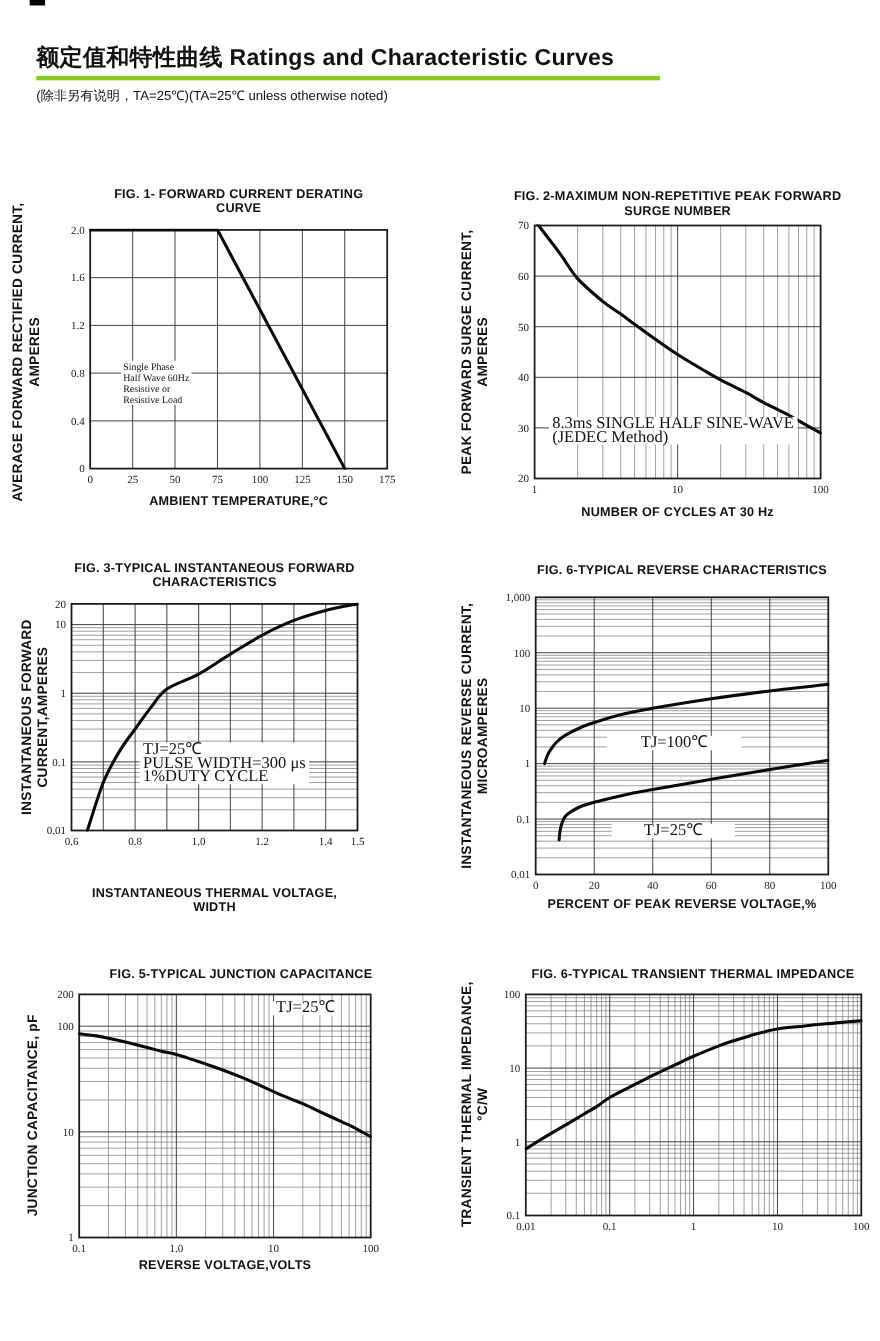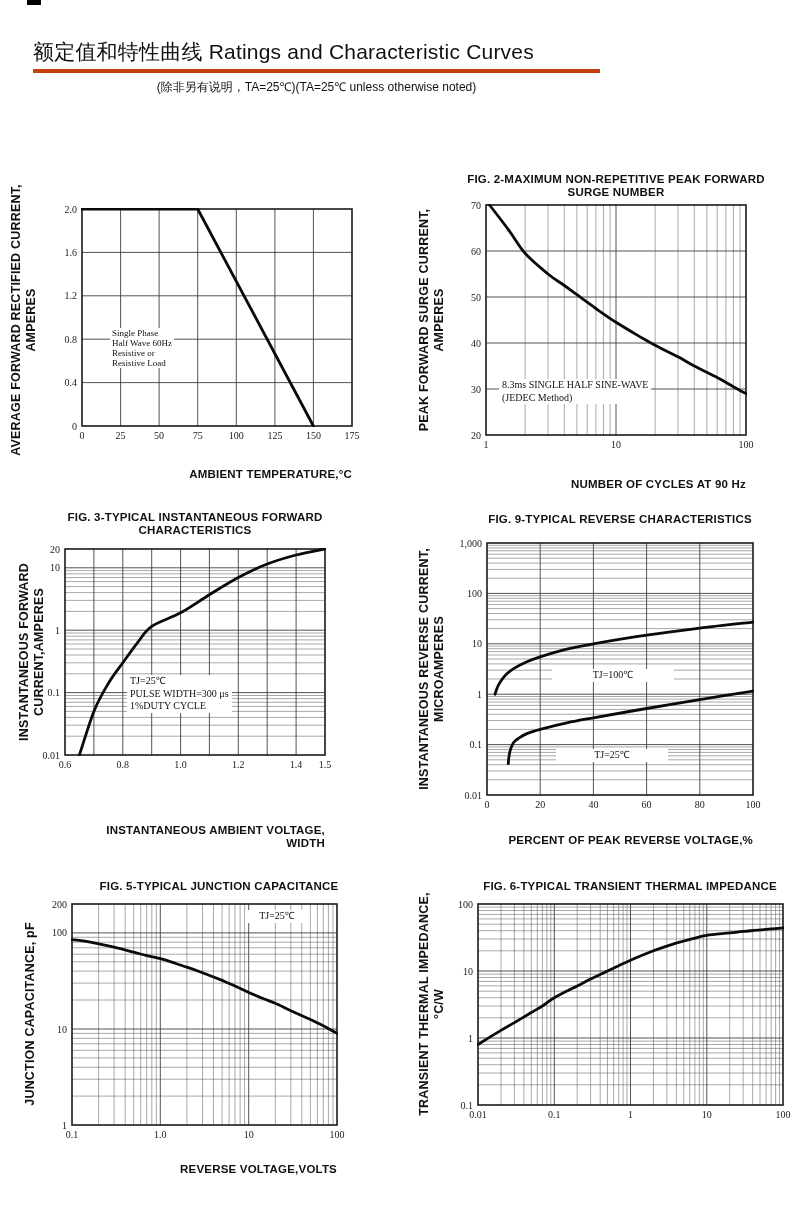--- a/index.html
+++ b/index.html
@@ -1,45 +1,45 @@
 <!DOCTYPE html>
 <html><head>
 <meta charset="utf-8">
 <style>
   html,body{margin:0;padding:0;overflow:hidden;}
   body{width:800px;height:1219px;position:relative;background:#ffffff;
        font-family:"Liberation Sans",sans-serif;color:#111;}
   .corner-mark{position:absolute;left:27px;top:0;width:14px;height:5px;background:#000;}
   .header{position:absolute;left:33px;top:38px;width:567px;}
-  .page-title{font-size:21px;font-weight:normal;letter-spacing:.2px;
-              border-bottom:4px solid #c2410c;padding-bottom:3px;white-space:nowrap;}
-  .page-subtitle{font-size:12px;margin-top:5px;white-space:nowrap;text-align:center;}
+  .page-title{font-size:21px;font-weight:bold;letter-spacing:.2px;
+              border-bottom:4px solid #84cc16;padding-bottom:3px;white-space:nowrap;}
+  .page-subtitle{font-size:12px;margin-top:5px;white-space:nowrap;}
 
   .chart{position:absolute;}
   .fig1{left:0;top:130px;width:400px;height:350px;}
   .fig2{left:400px;top:130px;width:400px;height:350px;}
   .fig3{left:0;top:480px;width:400px;height:380px;}
   .fig4{left:400px;top:480px;width:400px;height:380px;}
   .fig5{left:0;top:860px;width:400px;height:359px;}
   .fig6{left:400px;top:860px;width:400px;height:359px;}
 
   svg.plot{position:absolute;left:0;top:0;z-index:1;}
   svg.plot text{font-family:"Liberation Serif",serif;font-size:10px;fill:#1a1a1a;}
 
   .chart-title{position:absolute;text-align:center;font-weight:bold;font-size:11.5px;
                line-height:13px;letter-spacing:.2px;z-index:2;}
   .chart-title span{display:block;}
-  .xlabel{position:absolute;text-align:right;font-weight:bold;font-size:11.5px;
-          line-height:13px;letter-spacing:.2px;z-index:2;margin-top:18px;}
+  .xlabel{position:absolute;text-align:center;font-weight:bold;font-size:11.5px;
+          line-height:13px;letter-spacing:.2px;z-index:2;}
   .xlabel span{display:block;}
   .ylabel{position:absolute;width:340px;height:34px;transform:rotate(-90deg);
           display:flex;flex-direction:column;align-items:center;justify-content:center;
           font-weight:bold;font-size:12.5px;line-height:15px;letter-spacing:.2px;z-index:2;}
   .annot{position:absolute;background:#fff;font-family:"Liberation Serif",serif;
-         font-size:10px;line-height:12.5px;color:#111;z-index:3;padding:0 3px;}
+         font-size:15px;line-height:12.5px;color:#111;z-index:3;padding:0 3px;}
   .annot span{display:block;}
 
   .fig1 .chart-title{left:82px;top:41px;width:270px;}
   .fig1 .ylabel{left:-146px;top:173px;}
   .fig1 .xlabel{left:82px;top:320px;width:270px;}
   .fig1 .annot{left:110px;top:198px;font-size:9px;line-height:10px;padding:0 2px;}
 
   .fig2 .chart-title{left:66px;top:43px;width:300px;}
   .fig2 .ylabel{left:-138px;top:173px;}
   .fig2 .xlabel{left:86px;top:330px;width:260px;}
@@ -69,20 +69,23 @@
 <body>
 
 <div class="corner-mark"></div>
 
 <div class="header">
   <div class="page-title">额定值和特性曲线 Ratings and Characteristic Curves</div>
   <div class="page-subtitle">(除非另有说明，TA=25℃)(TA=25℃ unless otherwise noted)</div>
 </div>
 
 <div class="chart fig1">
+  <div class="chart-title">
+    <span>FIG. 1- FORWARD CURRENT DERATING CURVE</span>
+  </div>
   <div class="ylabel">
     <span>AVERAGE FORWARD RECTIFIED CURRENT,</span>
     <span>AMPERES</span>
   </div>
   <svg class="plot" width="400" height="350">
       <g></g>
       <g>
         <line x1="120.6" y1="79" x2="120.6" y2="296" stroke="#3f3f3f" stroke-width="0.9"></line>
         <line x1="159.1" y1="79" x2="159.1" y2="296" stroke="#3f3f3f" stroke-width="0.9"></line>
         <line x1="197.7" y1="79" x2="197.7" y2="296" stroke="#3f3f3f" stroke-width="0.9"></line>
@@ -177,21 +180,21 @@
         <text x="346.0" y="318" text-anchor="middle">100</text>
       </g>
       <clipPath id="clip1">
         <rect x="85" y="74" width="262" height="232"></rect>
       </clipPath>
       <g clip-path="url(#clip1)">
         <path d="M86.0 70.4C89.8 75.4 102.4 91.5 108.9 100.3C115.4 109.1 118.6 116.0 125.1 123.3C131.7 130.6 141.5 138.6 148.0 144.0C154.5 149.4 159.5 152.1 164.3 155.5C169.1 158.9 171.6 160.9 176.9 164.7C182.1 168.5 189.3 173.9 195.9 178.5C202.4 183.1 208.8 187.7 216.0 192.3C223.2 196.9 232.4 202.3 238.9 206.1C245.4 209.9 248.6 211.9 255.1 215.3C261.7 218.8 271.5 223.4 278.0 226.8C284.5 230.3 287.7 232.6 294.3 236.0C300.8 239.4 310.6 244.1 317.2 247.5C323.7 250.9 328.6 254.0 333.4 256.7C338.2 259.4 343.9 262.5 346.0 263.6" fill="none" stroke="#0a0a0a" stroke-width="2.8" stroke-linecap="round" stroke-linejoin="round"></path>
       </g>
     </svg>
   <div class="xlabel">
-    <span>NUMBER OF CYCLES AT 90 Hz</span>
+    <span>NUMBER OF CYCLES AT 30 Hz</span>
   </div>
   <div class="annot">
     <span>8.3ms SINGLE HALF SINE-WAVE</span>
     <span>(JEDEC Method)</span>
   </div>
 </div>
 
 <div class="chart fig3">
   <div class="chart-title">
     <span>FIG. 3-TYPICAL INSTANTANEOUS FORWARD</span>
@@ -256,33 +259,33 @@
         <text x="325.0" y="288" text-anchor="middle">1.5</text>
       </g>
       <clipPath id="clip2">
         <rect x="64" y="68" width="262" height="208"></rect>
       </clipPath>
       <g clip-path="url(#clip2)">
         <path d="M79.4 275.0C81.9 267.7 89.1 243.3 93.9 231.4C98.7 219.5 103.5 211.6 108.3 203.5C113.1 195.4 118.0 189.5 122.8 182.8C127.6 176.1 132.4 169.2 137.2 163.1C142.0 157.1 144.4 151.5 151.7 146.4C158.9 141.3 170.9 138.1 180.6 132.8C190.2 127.5 199.8 120.6 209.4 114.7C219.1 108.8 228.7 102.6 238.3 97.5C248.0 92.3 257.6 87.7 267.2 84.0C276.9 80.3 286.5 77.5 296.1 75.0C305.7 72.5 320.2 70.0 325.0 69.0" fill="none" stroke="#0a0a0a" stroke-width="2.8" stroke-linecap="round" stroke-linejoin="round"></path>
       </g>
     </svg>
   <div class="xlabel">
-    <span>INSTANTANEOUS AMBIENT VOLTAGE,</span>
+    <span>INSTANTANEOUS THERMAL VOLTAGE,</span>
     <span>WIDTH</span>
   </div>
   <div class="annot">
     <span>TJ=25℃</span>
     <span>PULSE WIDTH=300 μs</span>
     <span>1%DUTY CYCLE</span>
   </div>
 </div>
 
 <div class="chart fig4">
   <div class="chart-title">
-    <span>FIG. 9-TYPICAL REVERSE CHARACTERISTICS</span>
+    <span>FIG. 6-TYPICAL REVERSE CHARACTERISTICS</span>
   </div>
   <div class="ylabel">
     <span>INSTANTANEOUS REVERSE CURRENT,</span>
     <span>MICROAMPERES</span>
   </div>
   <svg class="plot" width="400" height="380">
       <g>
         <line x1="87" y1="299.8" x2="353" y2="299.8" stroke="#606060" stroke-width="0.55"></line>
         <line x1="87" y1="291.0" x2="353" y2="291.0" stroke="#606060" stroke-width="0.55"></line>
         <line x1="87" y1="284.7" x2="353" y2="284.7" stroke="#606060" stroke-width="0.55"></line>

